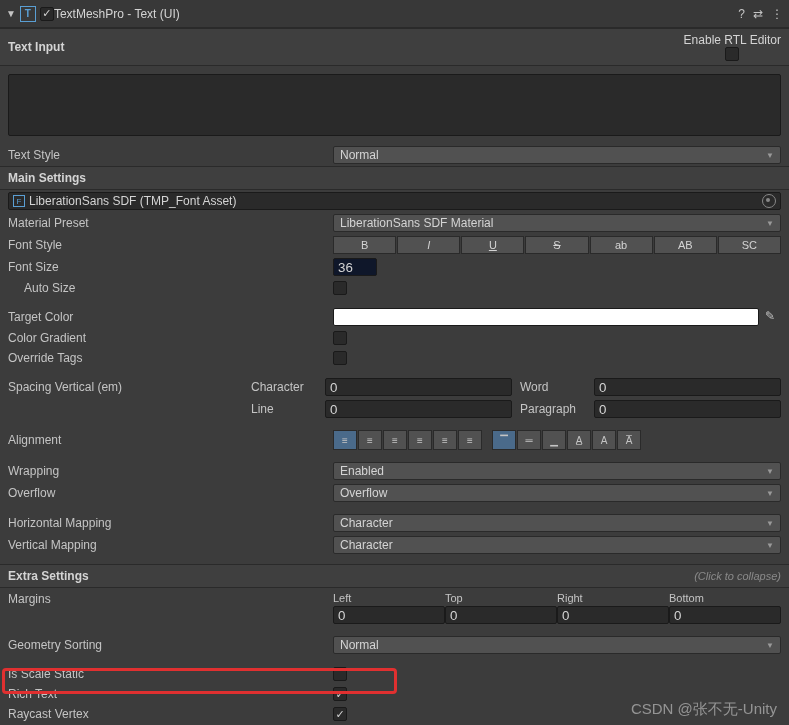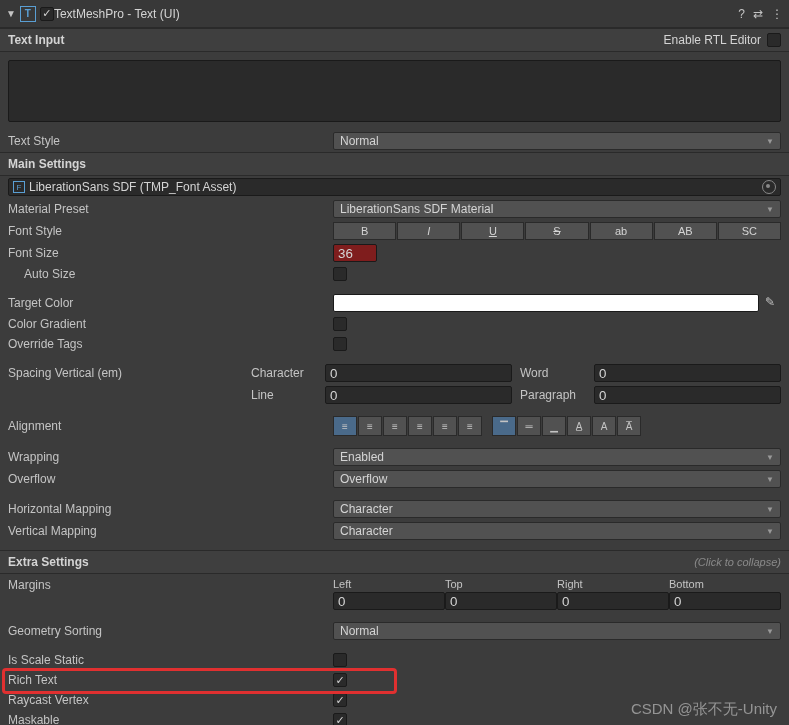--- a/index.html
+++ b/index.html
@@ -21,21 +21,21 @@
 .dropdown .arrow { font-size: 8px; color: #999; }
 .object-field { flex: 1; background: #2a2a2a; border: 1px solid #1a1a1a; border-radius: 2px; padding: 2px 4px; display: flex; align-items: center; color: #d4d4d4; height: 18px; }
 .obj-icon { width: 12px; height: 12px; border: 1px solid #5a9fd4; color: #5a9fd4; font-size: 8px; display: inline-flex; align-items: center; justify-content: center; margin-right: 4px; }
 .circle-btn { margin-left: auto; width: 14px; height: 14px; border: 1.5px solid #888; border-radius: 50%; position: relative; cursor: pointer; }
 .circle-btn::after { content: ''; width: 4px; height: 4px; background: #888; border-radius: 50%; position: absolute; top: 3px; left: 3px; }
 .btn-group { display: flex; flex: 1; gap: 1px; }
 .btn-group .btn { flex: 1; background: #515151; border: 1px solid #2a2a2a; text-align: center; padding: 2px 0; color: #d4d4d4; cursor: pointer; height: 18px; font-size: 11px; }
 .btn-group .btn.italic { font-style: italic; }
 .btn-group .btn.underline { text-decoration: underline; }
 .btn-group .btn.strike { text-decoration: line-through; }
-.number-input { width: 44px; background: #7f1d1d; border: 1px solid #1a1a1a; border-radius: 2px; padding: 2px 4px; color: #d4d4d4; height: 18px; }
+.number-input { width: 44px; background: #0f172a; border: 1px solid #1a1a1a; border-radius: 2px; padding: 2px 4px; color: #d4d4d4; height: 18px; }
 .checkbox-box { width: 14px; height: 14px; background: #2a2a2a; border: 1px solid #1a1a1a; border-radius: 2px; display: flex; align-items: center; justify-content: center; cursor: pointer; }
 .checkbox-box.checked::after { content: '✓'; color: #d4d4d4; font-size: 11px; }
 .color-field { flex: 1; height: 18px; background: #ffffff; border: 1px solid #1a1a1a; border-radius: 2px; cursor: pointer; }
 .eyedrop { width: 16px; height: 16px; color: #c4c4c4; cursor: pointer; font-size: 12px; margin-left: 4px; }
 .spacing-row { display: flex; align-items: center; padding: 2px 8px; }
 .spacing-row .label { width: 325px; color: #c4c4c4; }
 .spacing-group { flex: 1; display: flex; gap: 8px; }
 .spacing-item { flex: 1; display: flex; align-items: center; gap: 4px; }
 .spacing-item .sublabel { width: 70px; color: #c4c4c4; }
 .spacing-item input { flex: 1; background: #2a2a2a; border: 1px solid #1a1a1a; border-radius: 2px; padding: 2px 4px; color: #d4d4d4; height: 18px; }
@@ -44,21 +44,21 @@
 .align-btn.active { background: #4a6a8a; }
 .align-group.second { margin-left: 8px; }
 .margins-row .label-col { width: 325px; }
 .margins-grid { flex: 1; display: flex; gap: 0; }
 .margin-item { flex: 1; display: flex; flex-direction: column; gap: 2px; }
 .margin-item .mlabel { color: #c4c4c4; font-size: 11px; }
 .margin-item input { background: #2a2a2a; border: 1px solid #1a1a1a; border-radius: 2px; padding: 2px 4px; color: #d4d4d4; height: 18px; width: 100%; }
 .highlight-box { position: absolute; border: 3px solid #e03030; border-radius: 4px; pointer-events: none; }
 .watermark { position: absolute; right: 12px; bottom: 6px; color: rgba(220,220,220,0.55); font-size: 15px; }
 .text-input-header { display: flex; justify-content: space-between; align-items: center; }
-.rtl-group { display: flex; align-items: center; gap: 6px; font-weight: normal; }
+.rtl-group { display: flex; align-items: center; font-weight: normal; flex-direction: column; }
 </style>
 </head>
 <body>
 
 <div class="header">
   <span class="collapse-arrow">▼</span>
   <span class="icon-box">T</span>
   <span>
       <span class="checkbox-box checked" style="width:14px;height:14px"></span>
     </span>

